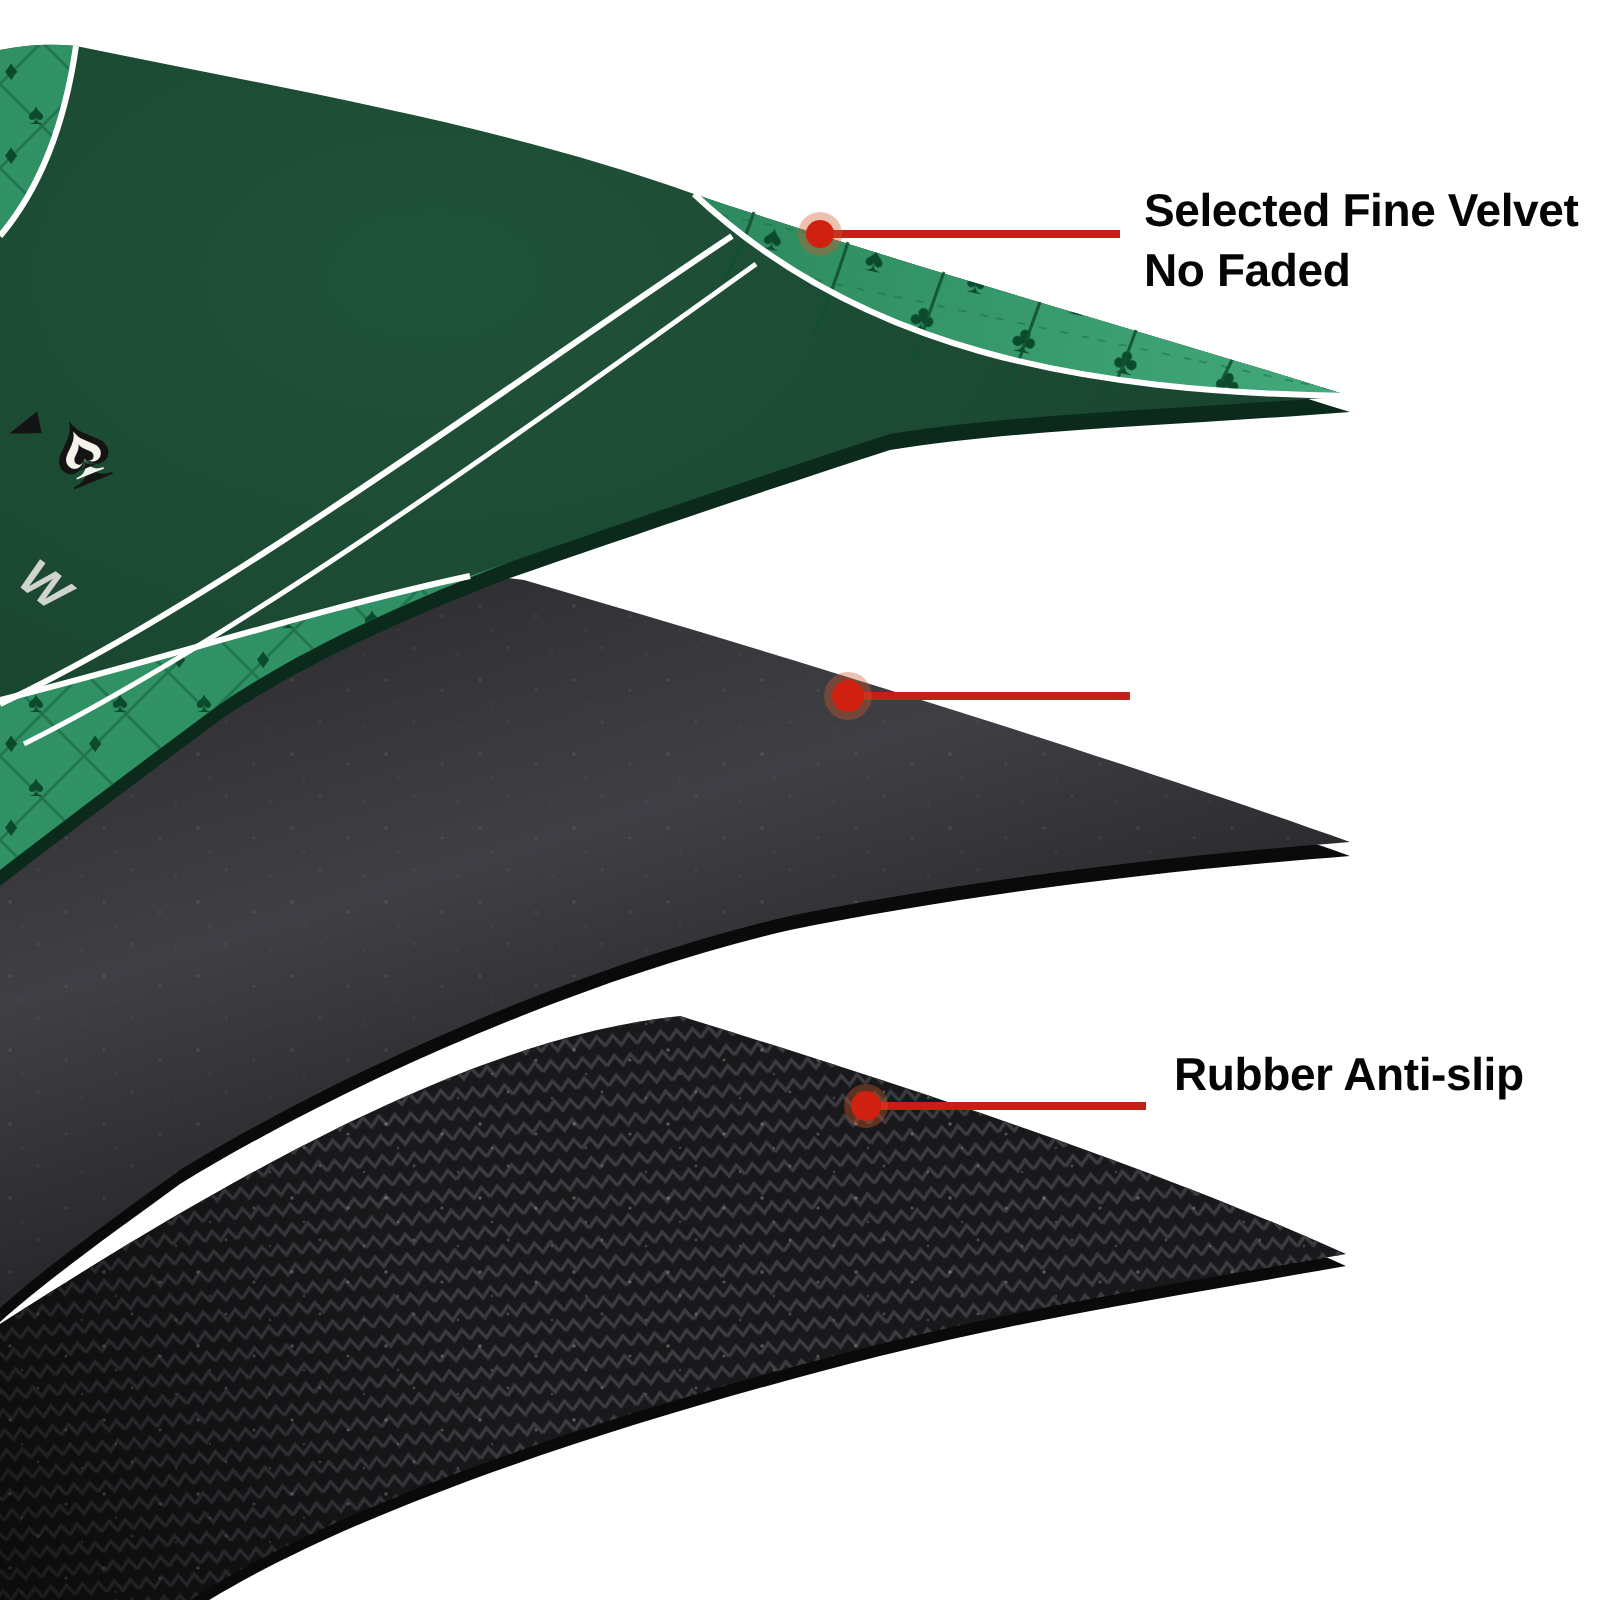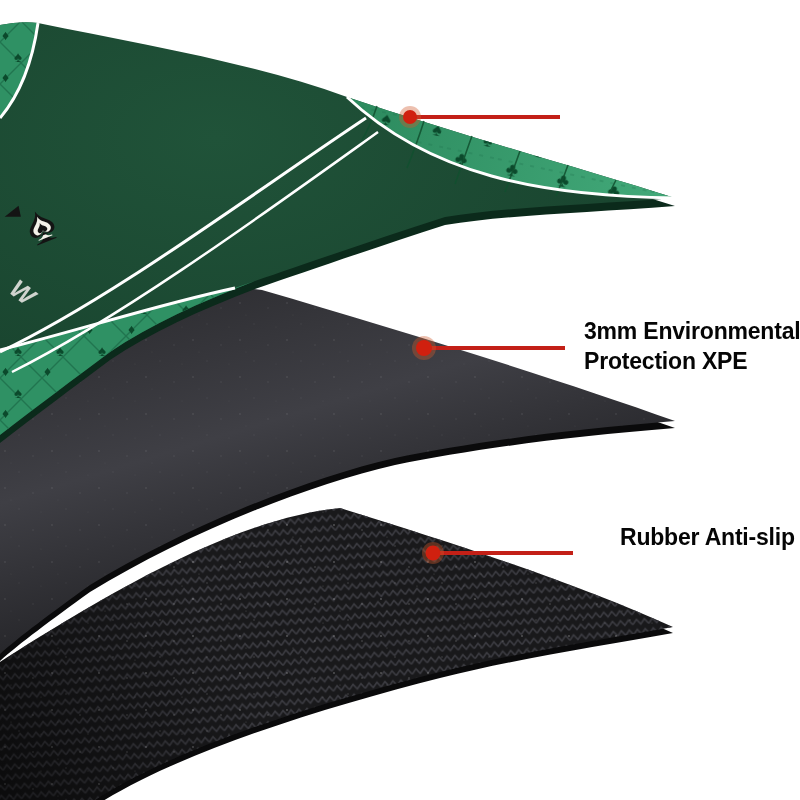--- a/index.html
+++ b/index.html
@@ -8,21 +8,21 @@
     font-family:"Liberation Sans",sans-serif;
   }
   .scene{position:absolute;left:0;top:0;}
   .label{
     position:absolute;font-weight:bold;font-size:23px;line-height:30px;color:#050505;
     letter-spacing:-0.2px;white-space:nowrap;
   }
   .label span{display:block;}
   .lbl-1{left:572px;top:90px;}
   .lbl-2{left:584px;top:316px;}
-  .lbl-3{left:587px;top:522px;margin-left:33px;}
+  .lbl-3{left:587px;top:522px;}
 </style>
 </head>
 <body>
 
 <div class="canvas">
 
   <svg class="scene" width="800" height="800" viewBox="0 0 800 800">
     <defs>
       <radialGradient id="feltGrad" cx="32%" cy="28%" r="85%">
         <stop offset="0" stop-color="#205339"></stop>
@@ -142,21 +142,21 @@
       <line x1="424" y1="348" x2="565" y2="348" stroke-width="4" stroke="#c32017"></line>
       <circle cx="424" cy="348" r="12" opacity="0.38" fill="#cf5a2e"></circle>
       <circle cx="424" cy="348" r="8" fill="#d0200f"></circle>
 
       <line x1="433" y1="553" x2="573" y2="553" stroke-width="4" stroke="#c32017"></line>
       <circle cx="433" cy="553" r="11" opacity="0.38" fill="#cf5a2e"></circle>
       <circle cx="433" cy="553" r="7.5" fill="#d0200f"></circle>
     </g>
   </svg>
 
-  <div class="label lbl-2">
-    <span>3mm Environmental</span>
-    <span>Protection XPE</span>
+  <div class="label lbl-1">
+    <span>Selected Fine Velvet</span>
+    <span>No Faded</span>
   </div>
   <div class="label lbl-3">
     <span>Rubber Anti-slip</span>
   </div>
 
 </div>
 
 </body></html>

